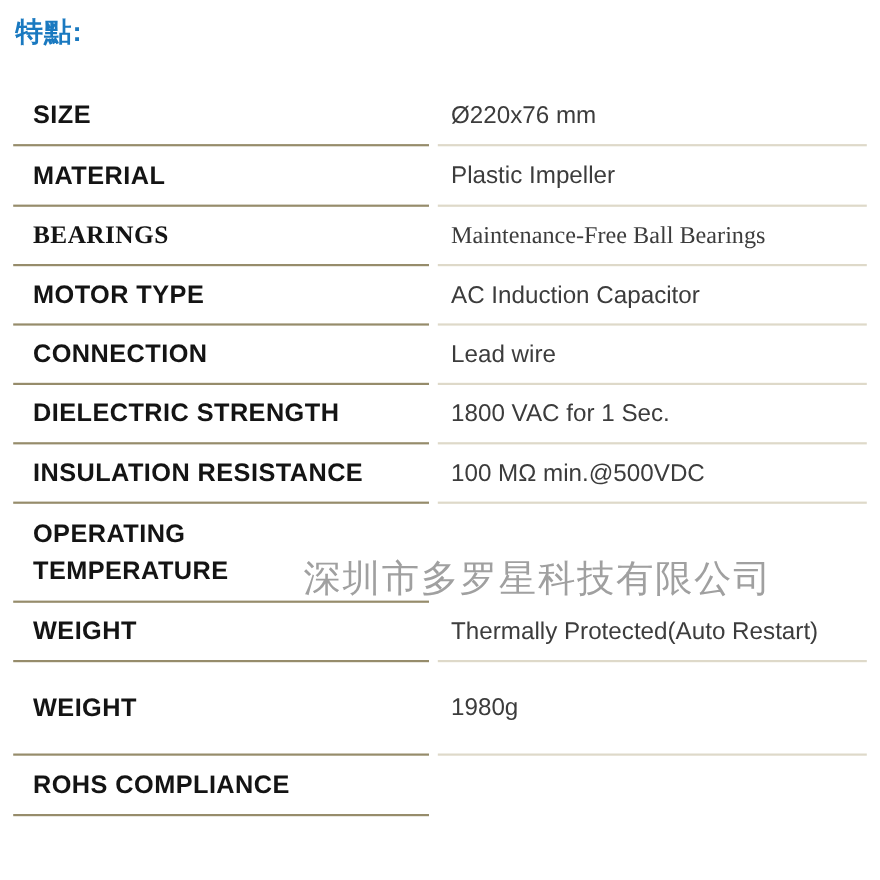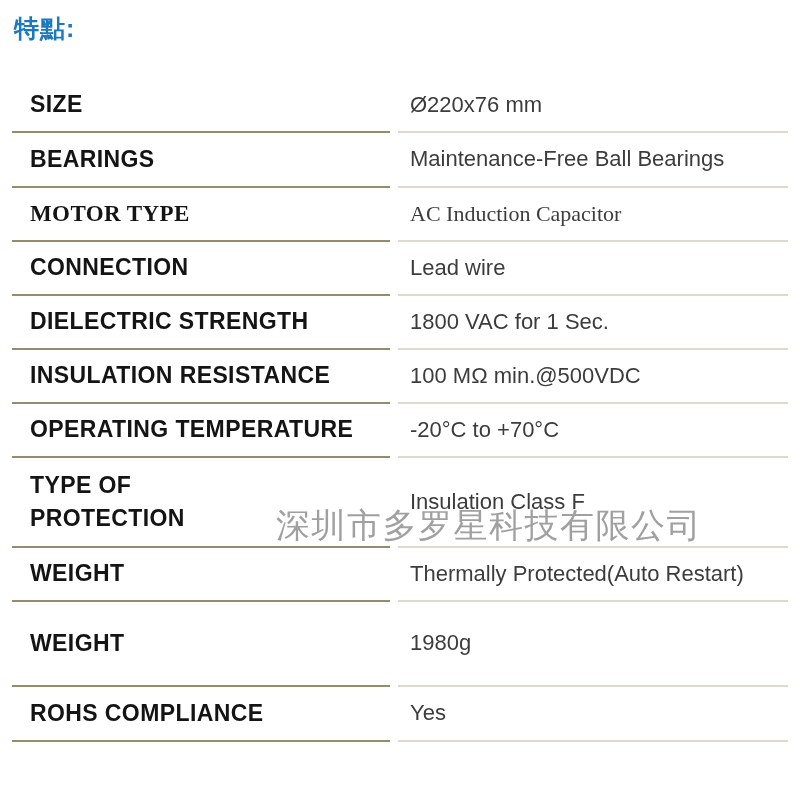--- a/index.html
+++ b/index.html
@@ -101,20 +101,28 @@
       <div class="spec-row">
     <div class="label-cell">
       <span class="label-text">SIZE</span>
     </div>
     <div class="value-cell">
       <span class="value-text">Ø220x76 mm</span>
     </div>
   </div>
       <div class="spec-row">
     <div class="label-cell">
+      <span class="label-text">MATERIAL</span>
+    </div>
+    <div class="value-cell">
+      <span class="value-text">Plastic Impeller</span>
+    </div>
+  </div>
+      <div class="spec-row">
+    <div class="label-cell">
       <span class="label-text">BEARINGS</span>
     </div>
     <div class="value-cell">
       <span class="value-text">Maintenance-Free Ball Bearings</span>
     </div>
   </div>
       <div class="spec-row">
     <div class="label-cell">
       <span class="label-text">MOTOR TYPE</span>
     </div>
@@ -143,31 +151,20 @@
       <span class="label-text">INSULATION RESISTANCE</span>
     </div>
     <div class="value-cell">
       <span class="value-text">100 MΩ min.@500VDC</span>
     </div>
   </div>
       <div class="spec-row">
     <div class="label-cell">
       <span class="label-text">OPERATING TEMPERATURE</span>
     </div>
-    <div class="value-cell">
-      <span class="value-text">-20°C to +70°C</span>
-    </div>
-  </div>
-      <div class="spec-row">
-    <div class="label-cell">
-      <span class="label-text">TYPE OF PROTECTION</span>
-    </div>
-    <div class="value-cell">
-      <span class="value-text">Insulation Class F</span>
-    </div>
   </div>
       <div class="spec-row">
     <div class="label-cell">
       <span class="label-text">WEIGHT</span>
     </div>
     <div class="value-cell">
       <span class="value-text">Thermally Protected(Auto Restart)</span>
     </div>
   </div>
       <div class="spec-row">
@@ -175,21 +172,18 @@
       <span class="label-text">WEIGHT</span>
     </div>
     <div class="value-cell">
       <span class="value-text">1980g</span>
     </div>
   </div>
       <div class="spec-row">
     <div class="label-cell">
       <span class="label-text">ROHS COMPLIANCE</span>
     </div>
-    <div class="value-cell">
-      <span class="value-text">Yes</span>
-    </div>
   </div>
     </div>
 
   <div class="watermark">深圳市多罗星科技有限公司</div>
 
 </div>
 
 </body></html>

